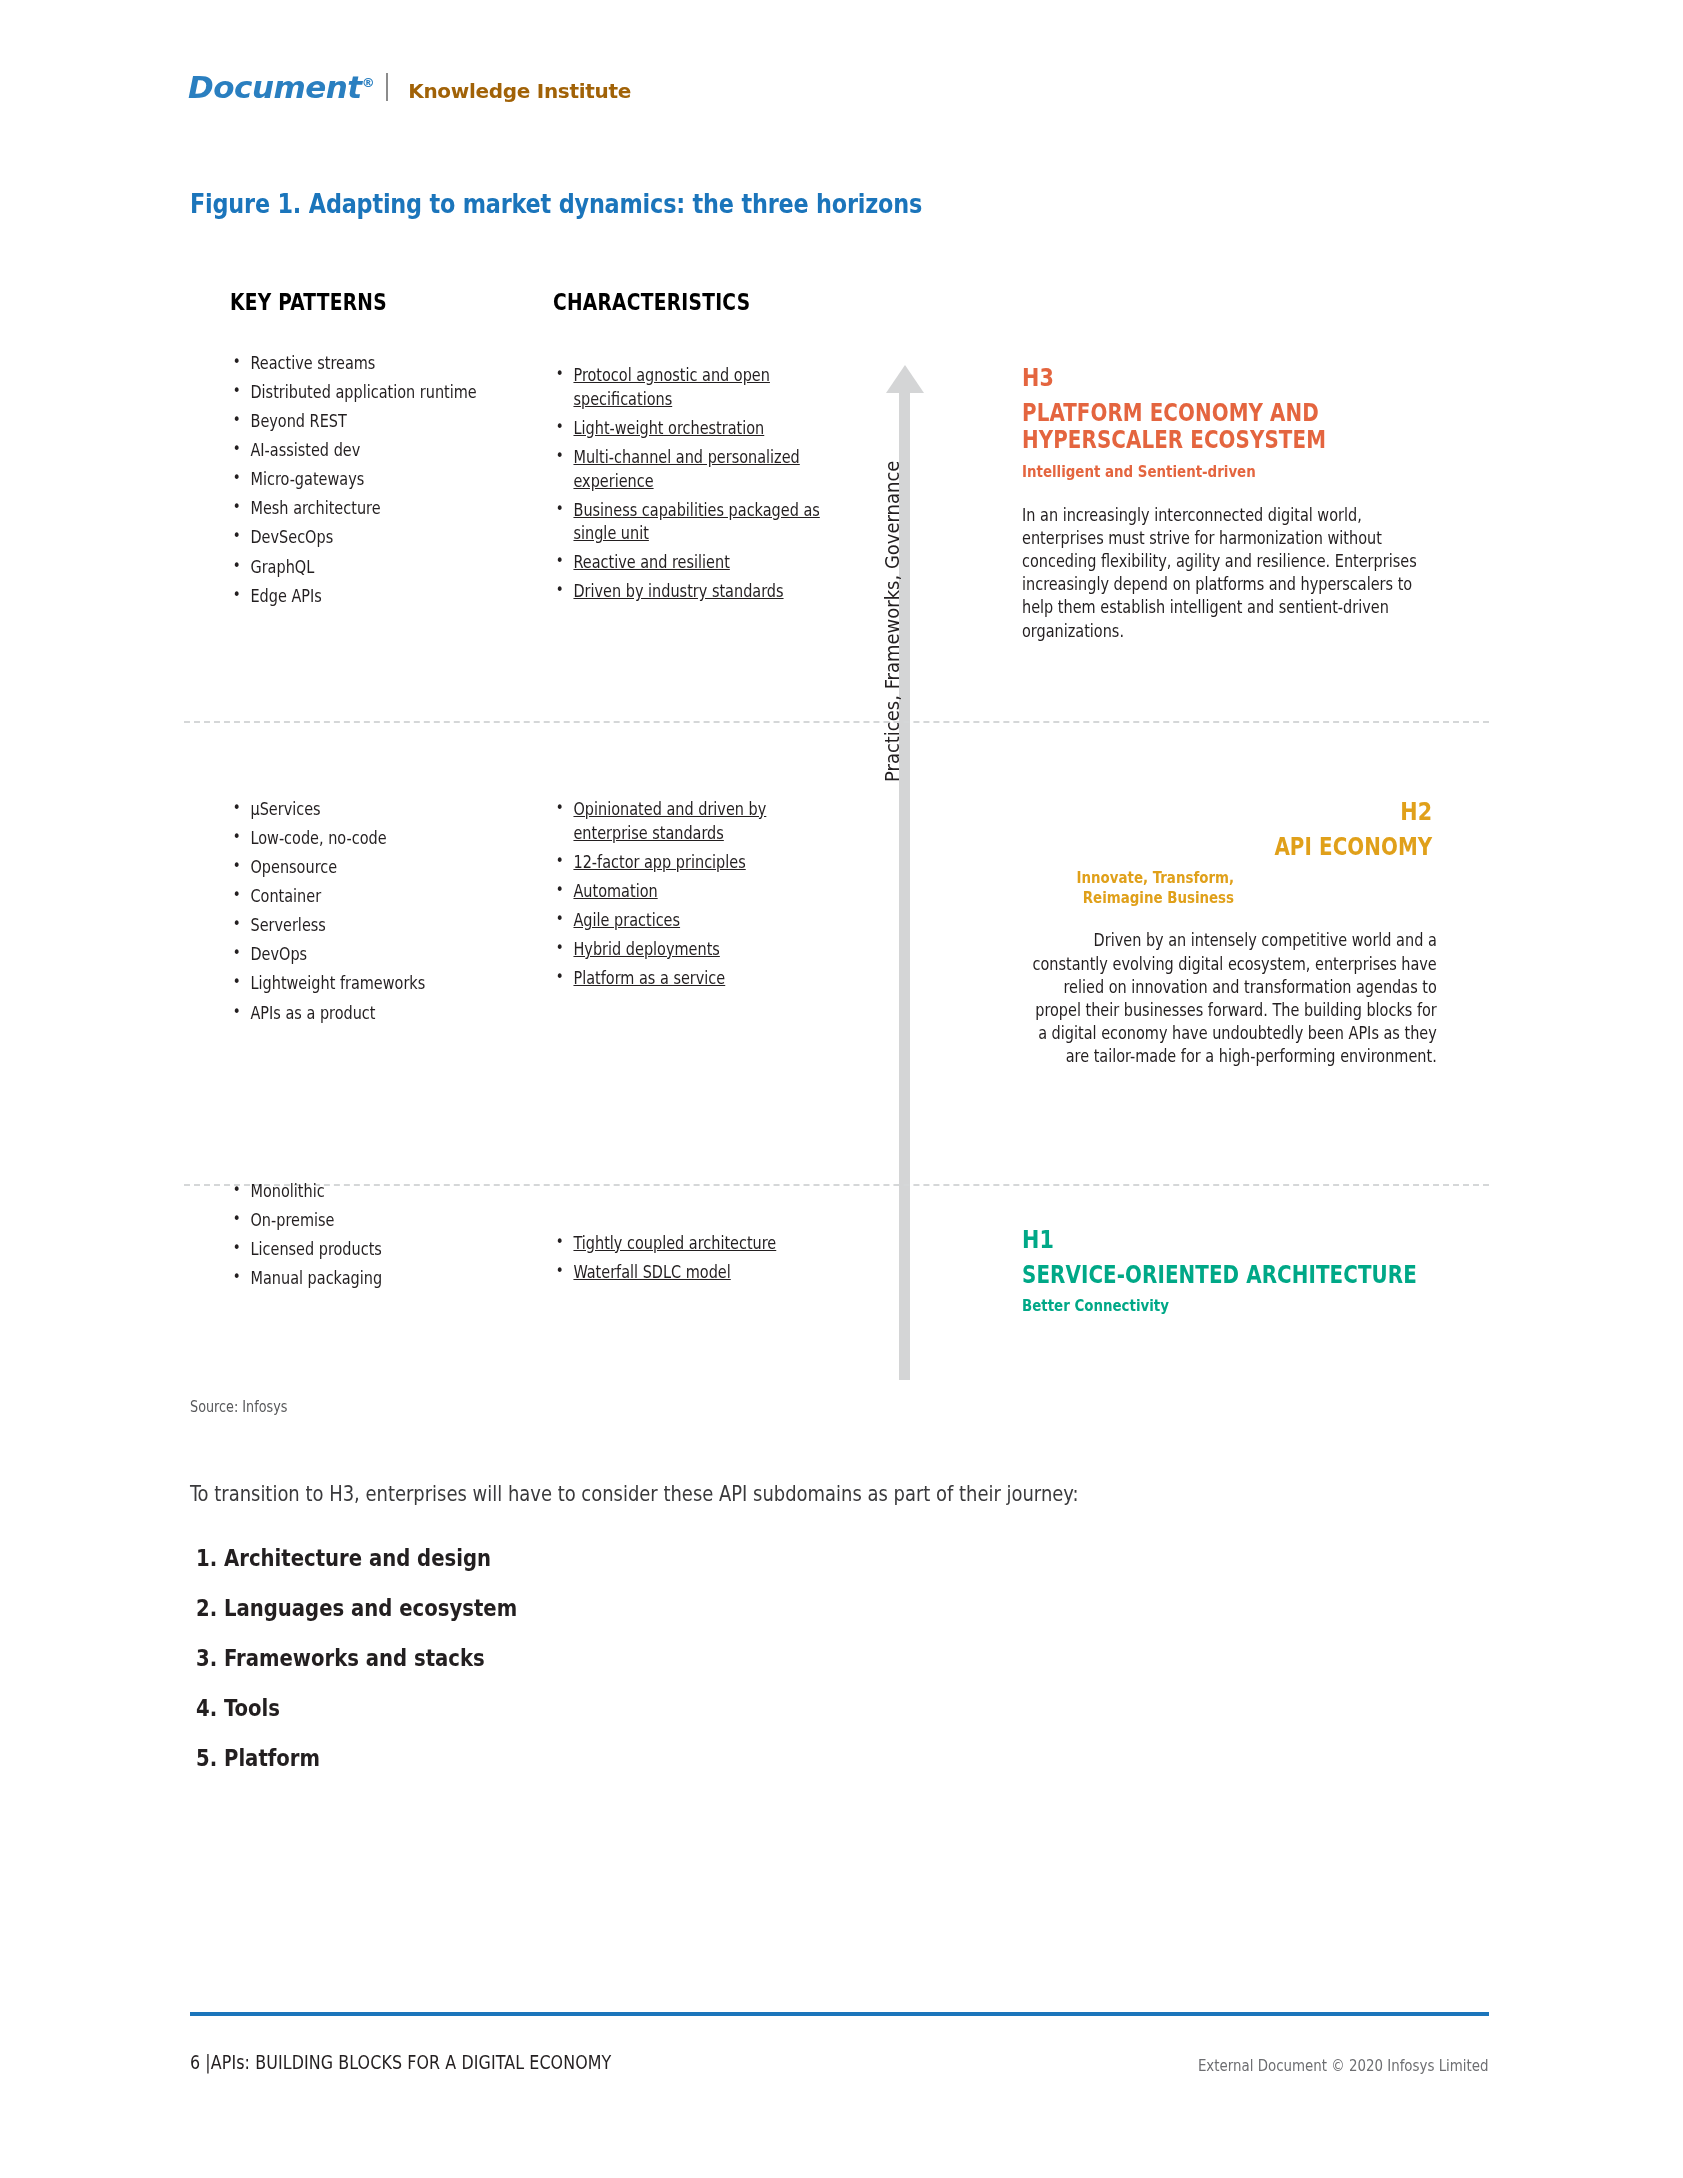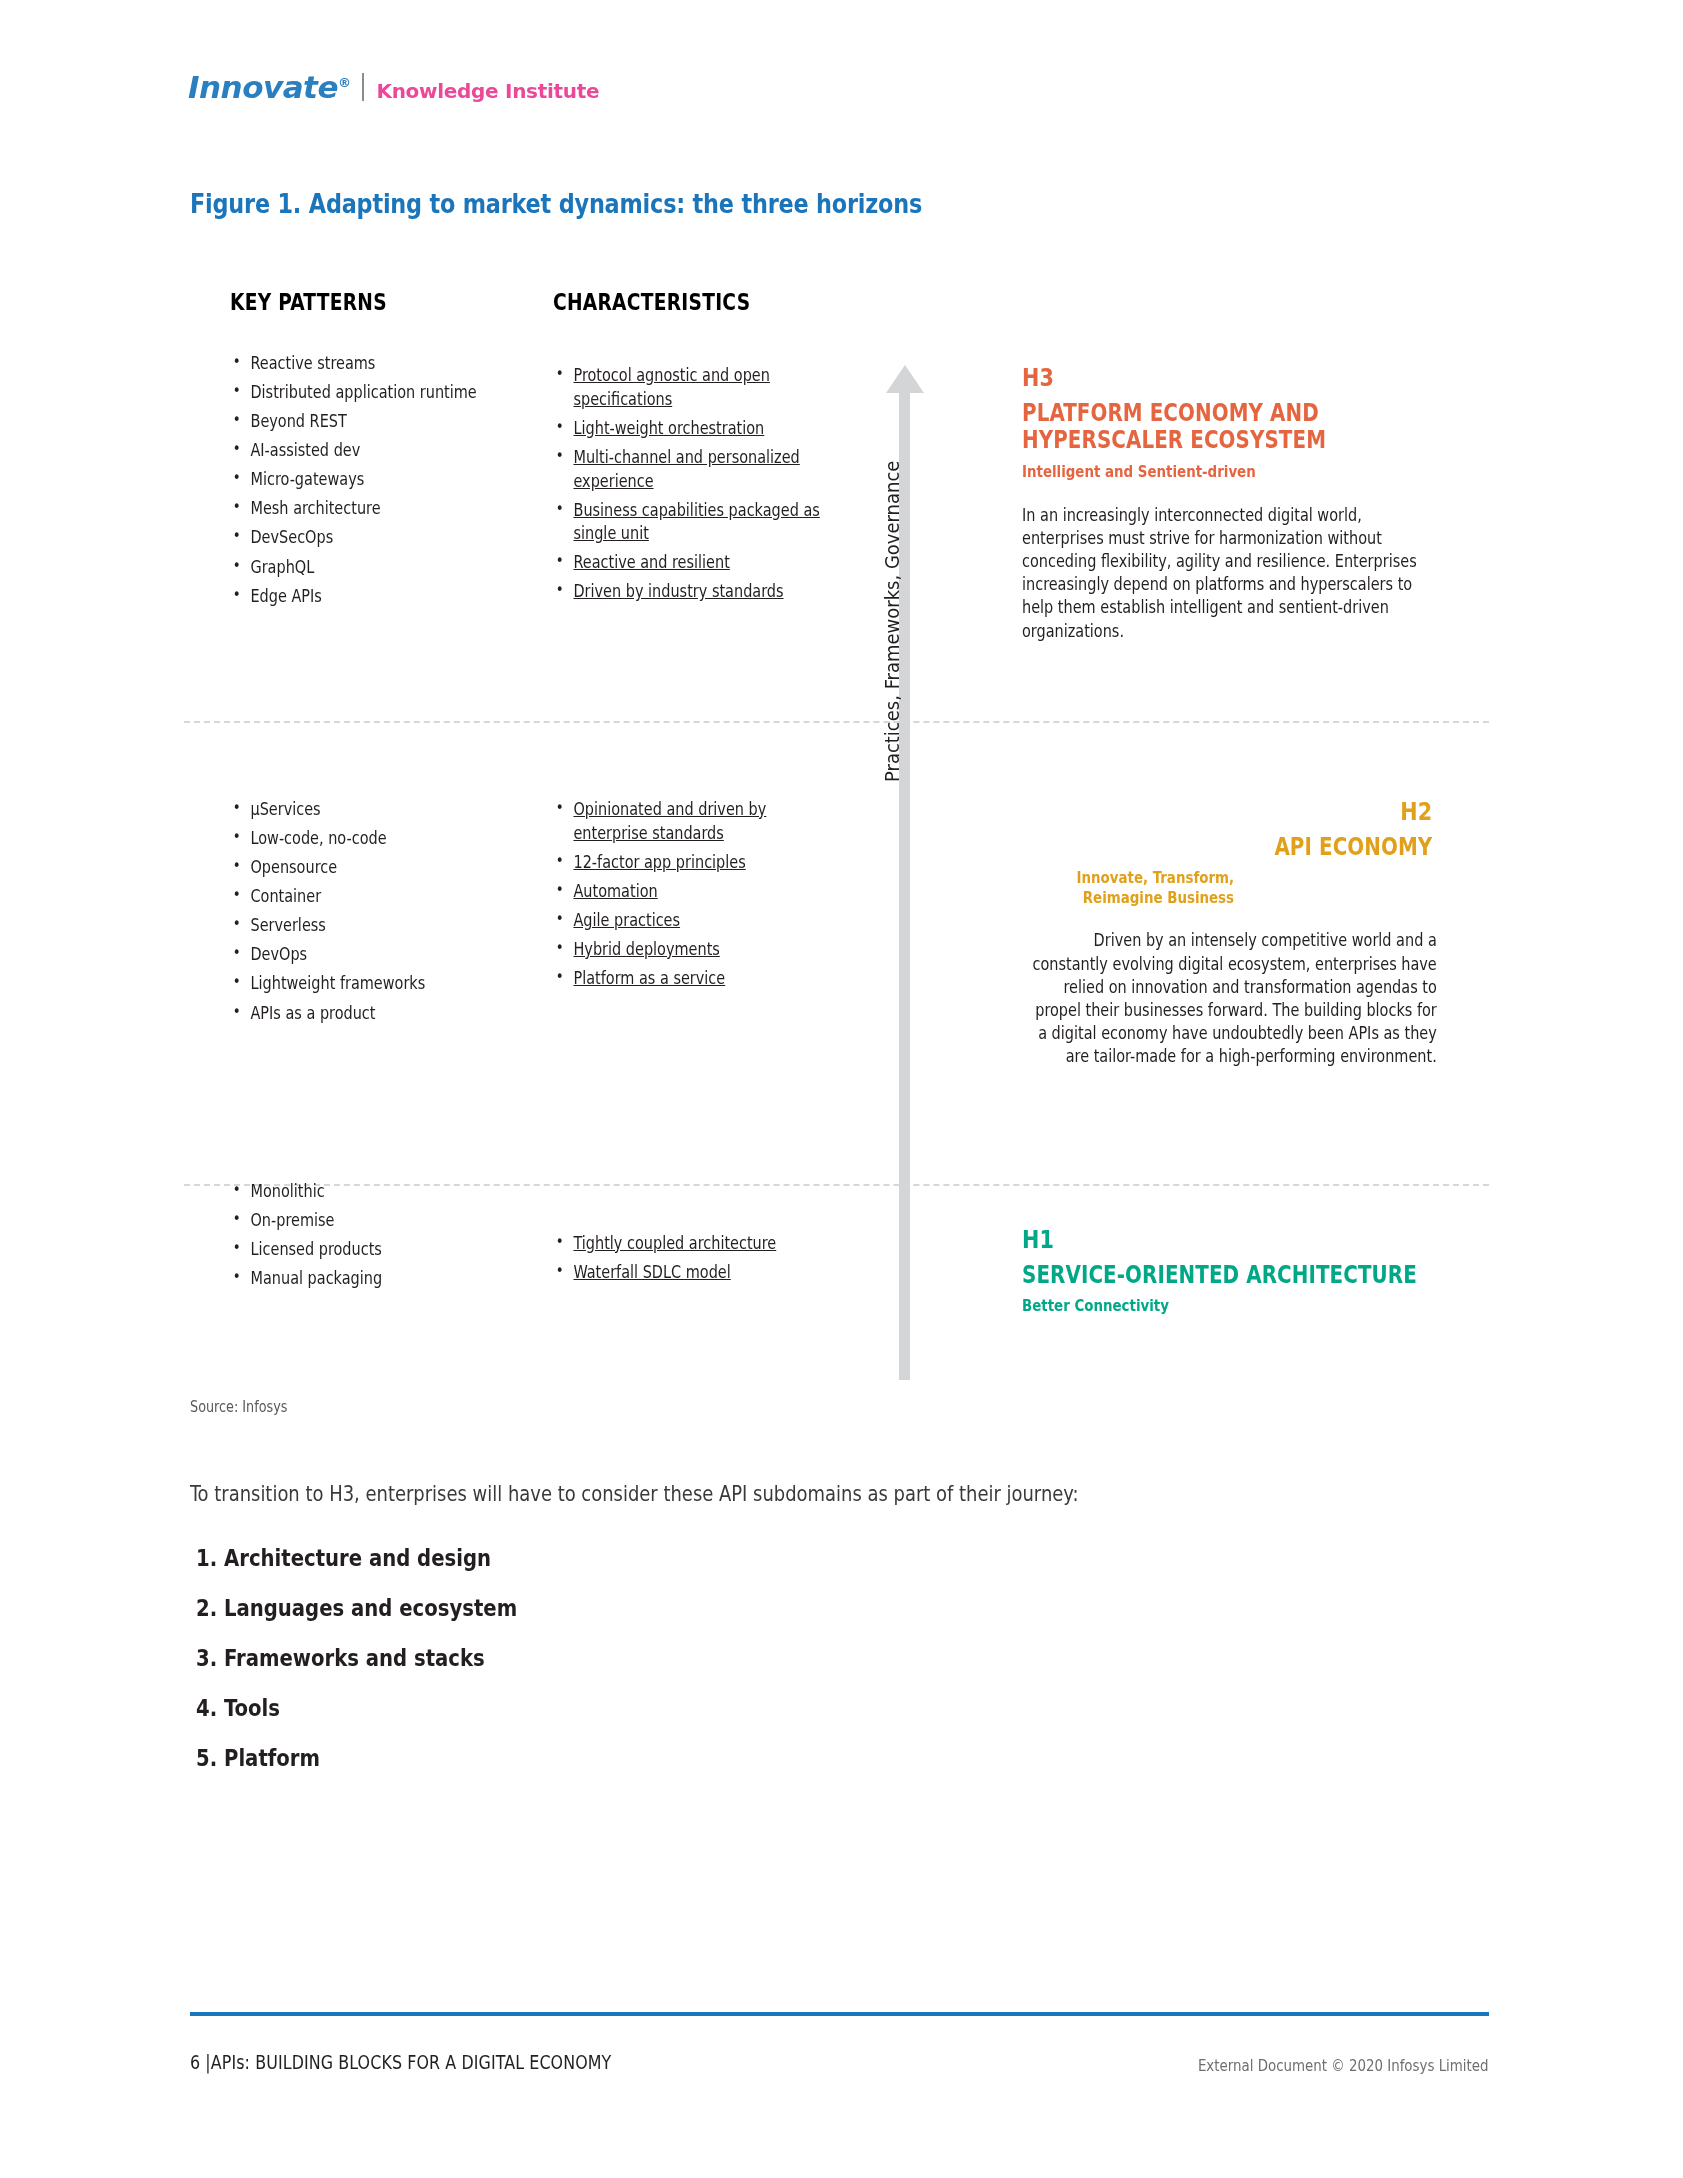--- a/index.html
+++ b/index.html
@@ -42,24 +42,25 @@
   .logo-sep {
     width: 2px;
     height: 28px;
     background: #8c8c8c;
     margin: 0 12px 2px 12px;
   }
   .logo-ki {
     font-family: "DejaVu Sans", sans-serif;
     font-size: 20px;
     font-weight: bold;
-    color: #ec4899;
+    color: #a16207;
     line-height: 1;
     margin-bottom: 2px;
     letter-spacing: -0.3px;
+    margin-left: 8px;
   }
 
   
   .figure-title {
     position: absolute;
     left: 190px;
     top: 188px;
     font-family: "DejaVu Sans Condensed", "Liberation Sans Narrow", "Liberation Sans", sans-serif;
     font-size: 27px;
     font-weight: bold;
@@ -263,21 +264,21 @@
     font-size: 16px;
     color: #6d6e71;
     transform: scaleX(0.93);
     transform-origin: right center;
   }
 </style>
 </head>
 <body>
 
 <div class="logo-bar">
-  <span class="logo-infosys"><span>Innovate</span><span class="reg">®</span></span>
+  <span class="logo-infosys"><span>Document</span><span class="reg">®</span></span>
   <span class="logo-sep"></span>
   <span class="logo-ki">Knowledge Institute</span>
 </div>
 
 <div class="figure-title">Figure 1. Adapting to market dynamics: the three horizons</div>
 
 <div class="figure">
 
   <div class="col-head" id="head-key">KEY PATTERNS</div>
   <div class="col-head" id="head-char">CHARACTERISTICS</div>

